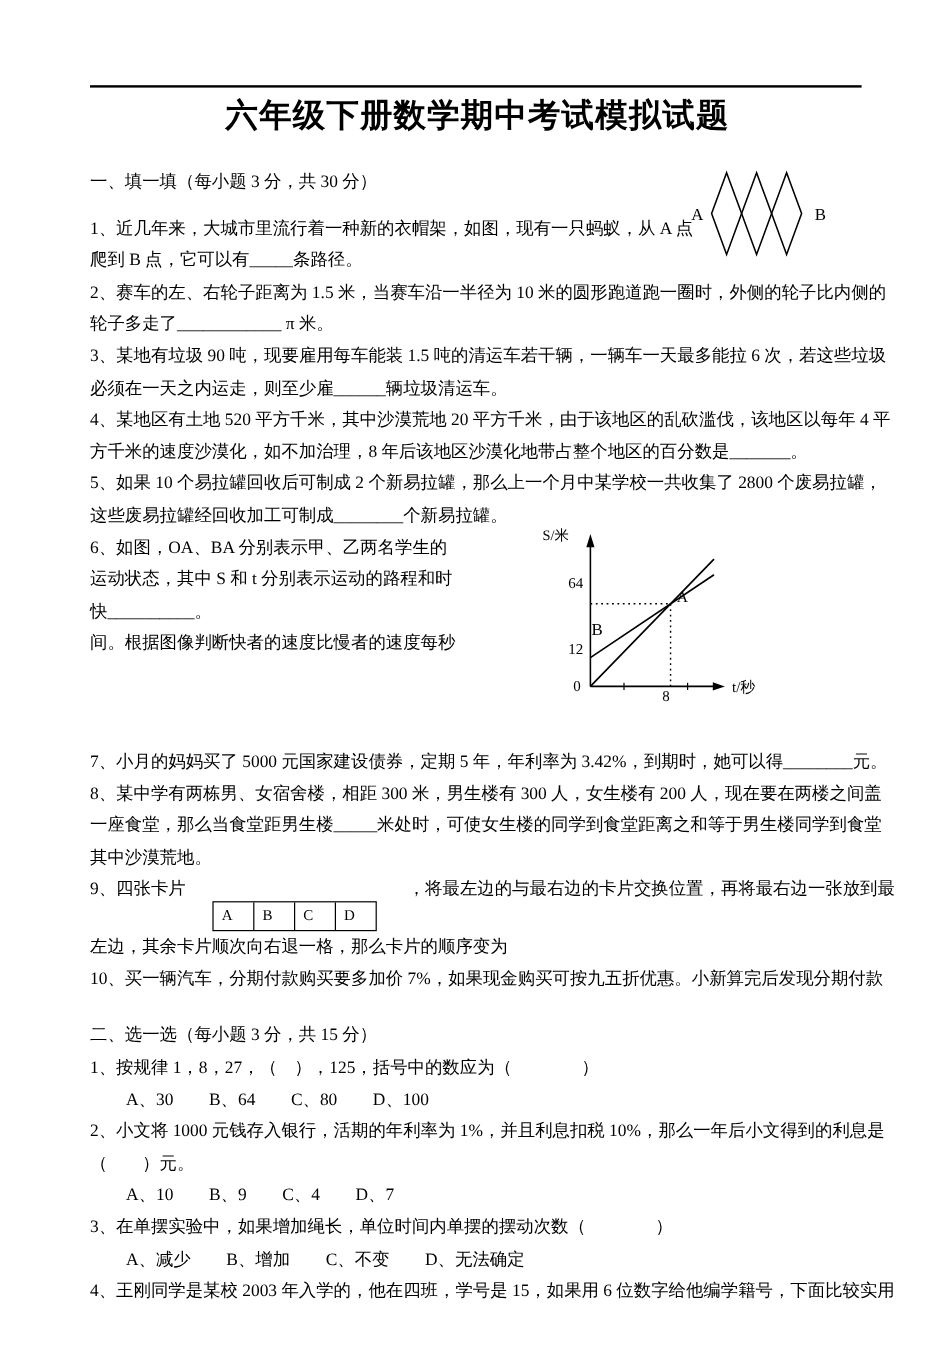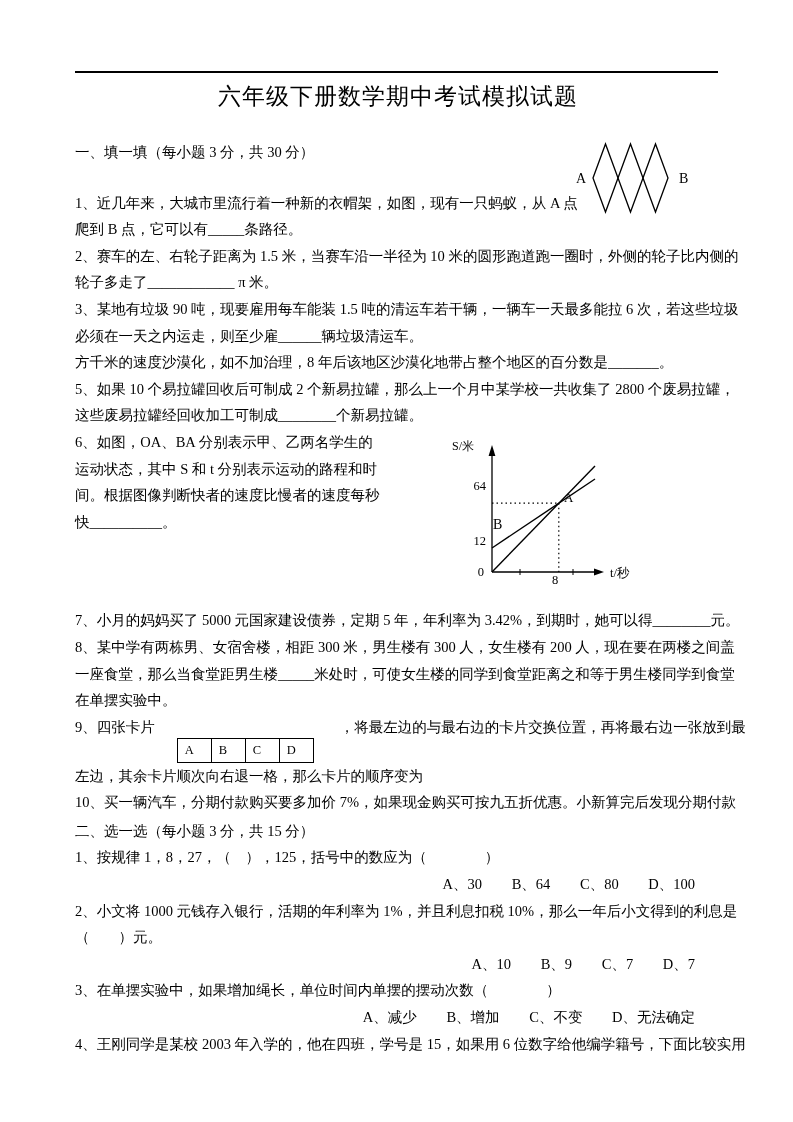--- a/index.html
+++ b/index.html
@@ -9,31 +9,31 @@
     background:#ffffff;
     overflow:hidden;
     font-family:"Liberation Serif","DejaVu Serif",serif;
     color:#000;
   }
   .content{position:absolute;left:75px;top:0;width:646px;}
   .rule{margin-top:71px;border-top:2px solid #000;height:0;width:643px;}
   .title{
     margin-top:9px;
     font-family:"Liberation Sans","DejaVu Sans",sans-serif;
-    font-weight:normal;
-    font-size:23px;line-height:28px;
+    font-weight:bold;
+    font-size:27px;line-height:28px;
     text-align:center;
     letter-spacing:1px;
   }
   .line{font-size:14.5px;line-height:26.6px;white-space:nowrap;}
   .s1-heading{margin-top:29px;}
-  .q1{margin-top:24px;}
+  .q1{margin-top:12px;}
   .q7{margin-top:72px;}
-  .s2-heading{margin-top:2px;}
-  .opts{padding-left:30px;text-align:right;}
+  .s2-heading{margin-top:21px;}
+  .opts{padding-left:30px;}
   .opt{display:inline-block;margin-right:26px;}
   .card-strip{
     display:inline-block;vertical-align:-7px;
     margin:0 26px 0 22px;
     border:1.5px solid #000;
     font-size:0;line-height:0;
   }
   .card-cell{
     display:inline-block;width:26px;height:23px;
     line-height:23px;font-size:12.5px;
@@ -100,35 +100,36 @@
       <div class="line">1、近几年来，大城市里流行着一种新的衣帽架，如图，现有一只蚂蚁，从 A 点</div>
       <div class="line">爬到 B 点，它可以有_____条路径。</div>
     </div>
 
     <div class="line">2、赛车的左、右轮子距离为 1.5 米，当赛车沿一半径为 10 米的圆形跑道跑一圈时，外侧的轮子比内侧的</div>
     <div class="line">轮子多走了____________ π 米。</div>
 
     <div class="line">3、某地有垃圾 90 吨，现要雇用每车能装 1.5 吨的清运车若干辆，一辆车一天最多能拉 6 次，若这些垃圾</div>
     <div class="line">必须在一天之内运走，则至少雇______辆垃圾清运车。</div>
 
+    <div class="line">4、某地区有土地 520 平方千米，其中沙漠荒地 20 平方千米，由于该地区的乱砍滥伐，该地区以每年 4 平</div>
     <div class="line">方千米的速度沙漠化，如不加治理，8 年后该地区沙漠化地带占整个地区的百分数是_______。</div>
 
     <div class="line">5、如果 10 个易拉罐回收后可制成 2 个新易拉罐，那么上一个月中某学校一共收集了 2800 个废易拉罐，</div>
     <div class="line">这些废易拉罐经回收加工可制成________个新易拉罐。</div>
 
     <div class="line">6、如图，OA、BA 分别表示甲、乙两名学生的</div>
     <div class="line">运动状态，其中 S 和 t 分别表示运动的路程和时</div>
+    <div class="line">快__________。</div>
     <div class="line">间。根据图像判断快者的速度比慢者的速度每秒</div>
-    <div class="line">快__________。</div>
 
     <div class="line q7">7、小月的妈妈买了 5000 元国家建设债券，定期 5 年，年利率为 3.42%，到期时，她可以得________元。</div>
 
     <div class="line">8、某中学有两栋男、女宿舍楼，相距 300 米，男生楼有 300 人，女生楼有 200 人，现在要在两楼之间盖</div>
     <div class="line">一座食堂，那么当食堂距男生楼_____米处时，可使女生楼的同学到食堂距离之和等于男生楼同学到食堂</div>
-    <div class="line">在单摆实验中。</div>
+    <div class="line">其中沙漠荒地。</div>
 
     <div class="line"><span>9、四张卡片</span><span class="card-strip"><span class="card-cell">A</span><span class="card-cell">B</span><span class="card-cell">C</span><span class="card-cell">D</span></span><span>，将最左边的与最右边的卡片交换位置，再将最右边一张放到最</span></div>
     <div class="line">左边，其余卡片顺次向右退一格，那么卡片的顺序变为</div>
 
     <div class="line">10、买一辆汽车，分期付款购买要多加价 7%，如果现金购买可按九五折优惠。小新算完后发现分期付款</div>
 
     <div class="line s2-heading">二、选一选（每小题 3 分，共 15 分）</div>
 
     <div class="line">1、按规律 1，8，27，（　），125，括号中的数应为（　　　　）</div>
     <div class="line opts">
@@ -136,21 +137,21 @@
       <span class="opt">B、64</span>
       <span class="opt">C、80</span>
       <span class="opt">D、100</span>
     </div>
 
     <div class="line">2、小文将 1000 元钱存入银行，活期的年利率为 1%，并且利息扣税 10%，那么一年后小文得到的利息是</div>
     <div class="line">（　　）元。</div>
     <div class="line opts">
       <span class="opt">A、10</span>
       <span class="opt">B、9</span>
-      <span class="opt">C、7</span>
+      <span class="opt">C、4</span>
       <span class="opt">D、7</span>
     </div>
 
     <div class="line">3、在单摆实验中，如果增加绳长，单位时间内单摆的摆动次数（　　　　）</div>
     <div class="line opts">
       <span class="opt">A、减少</span>
       <span class="opt">B、增加</span>
       <span class="opt">C、不变</span>
       <span class="opt">D、无法确定</span>
     </div>

